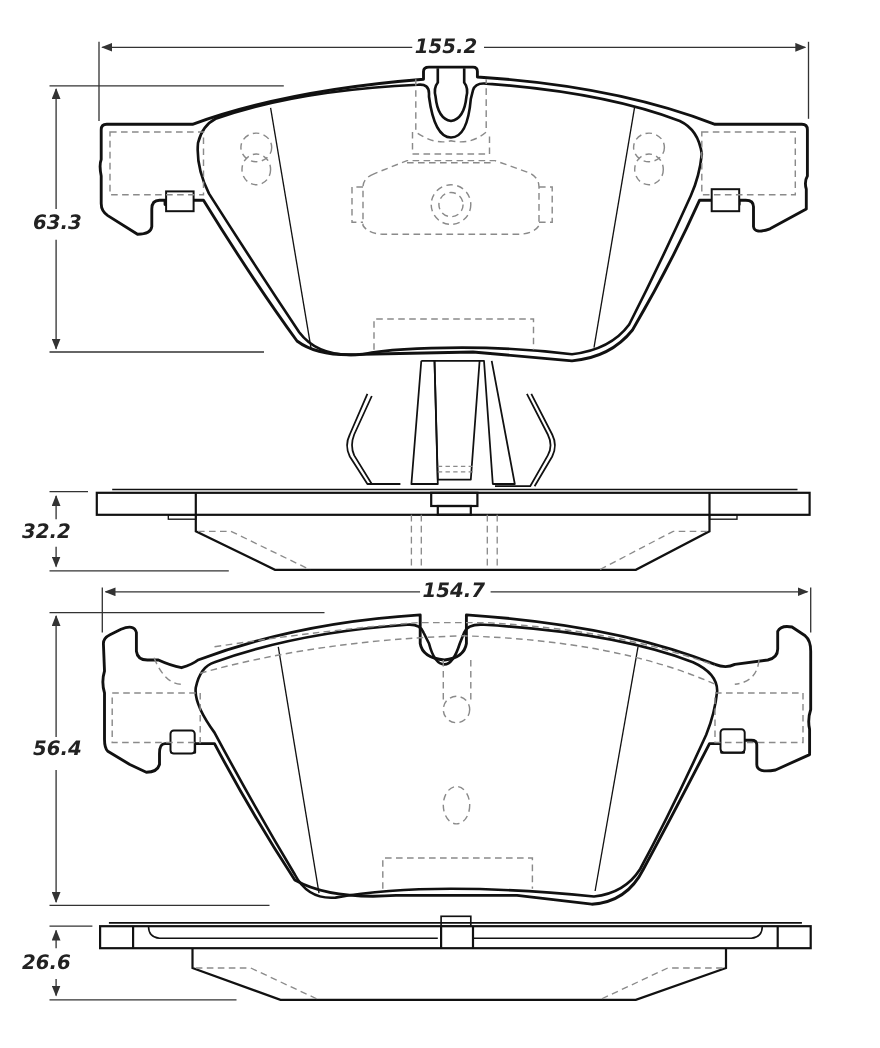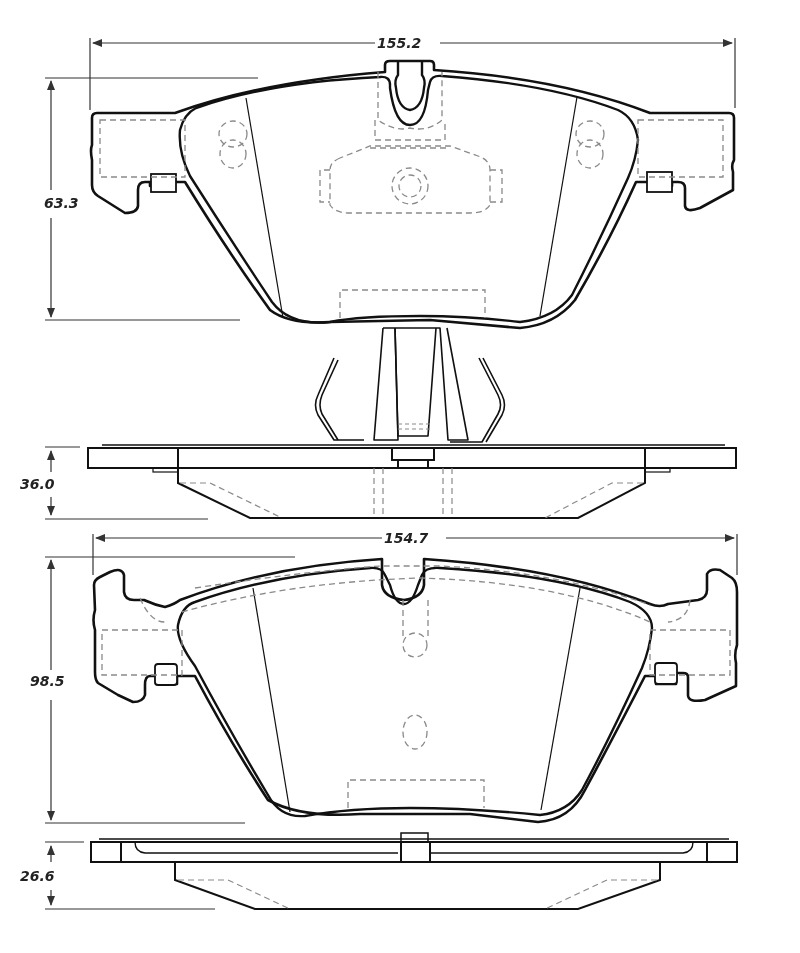--- a/index.html
+++ b/index.html
@@ -3,21 +3,21 @@
   <meta charset="utf-8">
   <style>
     html, body { margin: 0; padding: 0; background: #ffffff; }
     body { width: 800px; height: 953px; position: relative; overflow: hidden; }
     svg { position: absolute; left: 0; top: 0; }
     .dim-label {
       position: absolute;
       font-family: "DejaVu Sans", sans-serif;
       font-weight: bold;
       font-style: italic;
-      font-size: 14px;
+      font-size: 18px;
       color: #222222;
       background: #ffffff;
       line-height: 20px;
       padding: 0 2px;
     }
   </style>
 </head>
 <body>
 
 <svg width="800" height="953" viewBox="0 0 800 953">
@@ -192,17 +192,17 @@
     <g stroke="#333" stroke-width="1.2" fill="none">
       <line x1="45" y1="842" x2="84" y2="842"></line>
       <line x1="45" y1="909" x2="215" y2="909"></line>
       <line x1="51" y1="862" x2="51" y2="846" marker-end="url(#arr)"></line>
       <line x1="51" y1="890" x2="51" y2="905" marker-end="url(#arr)"></line>
     </g>
   </g>
 </svg>
 
 <div class="dim-label" style="left:375px;top:33px;">155.2</div>
-<div class="dim-label" style="left:28px;top:193px;margin-left:14px;">63.3</div>
-<div class="dim-label" style="left:18px;top:474px;">36.0</div>
+<div class="dim-label" style="left:28px;top:193px;">63.3</div>
+<div class="dim-label" style="left:18px;top:474px;">32.2</div>
 <div class="dim-label" style="left:382px;top:528px;font-style:italic;">154.7</div>
-<div class="dim-label" style="left:28px;top:671px;">98.5</div>
+<div class="dim-label" style="left:28px;top:671px;">56.4</div>
 <div class="dim-label" style="left:18px;top:866px;">26.6</div>
 
 </body></html>

